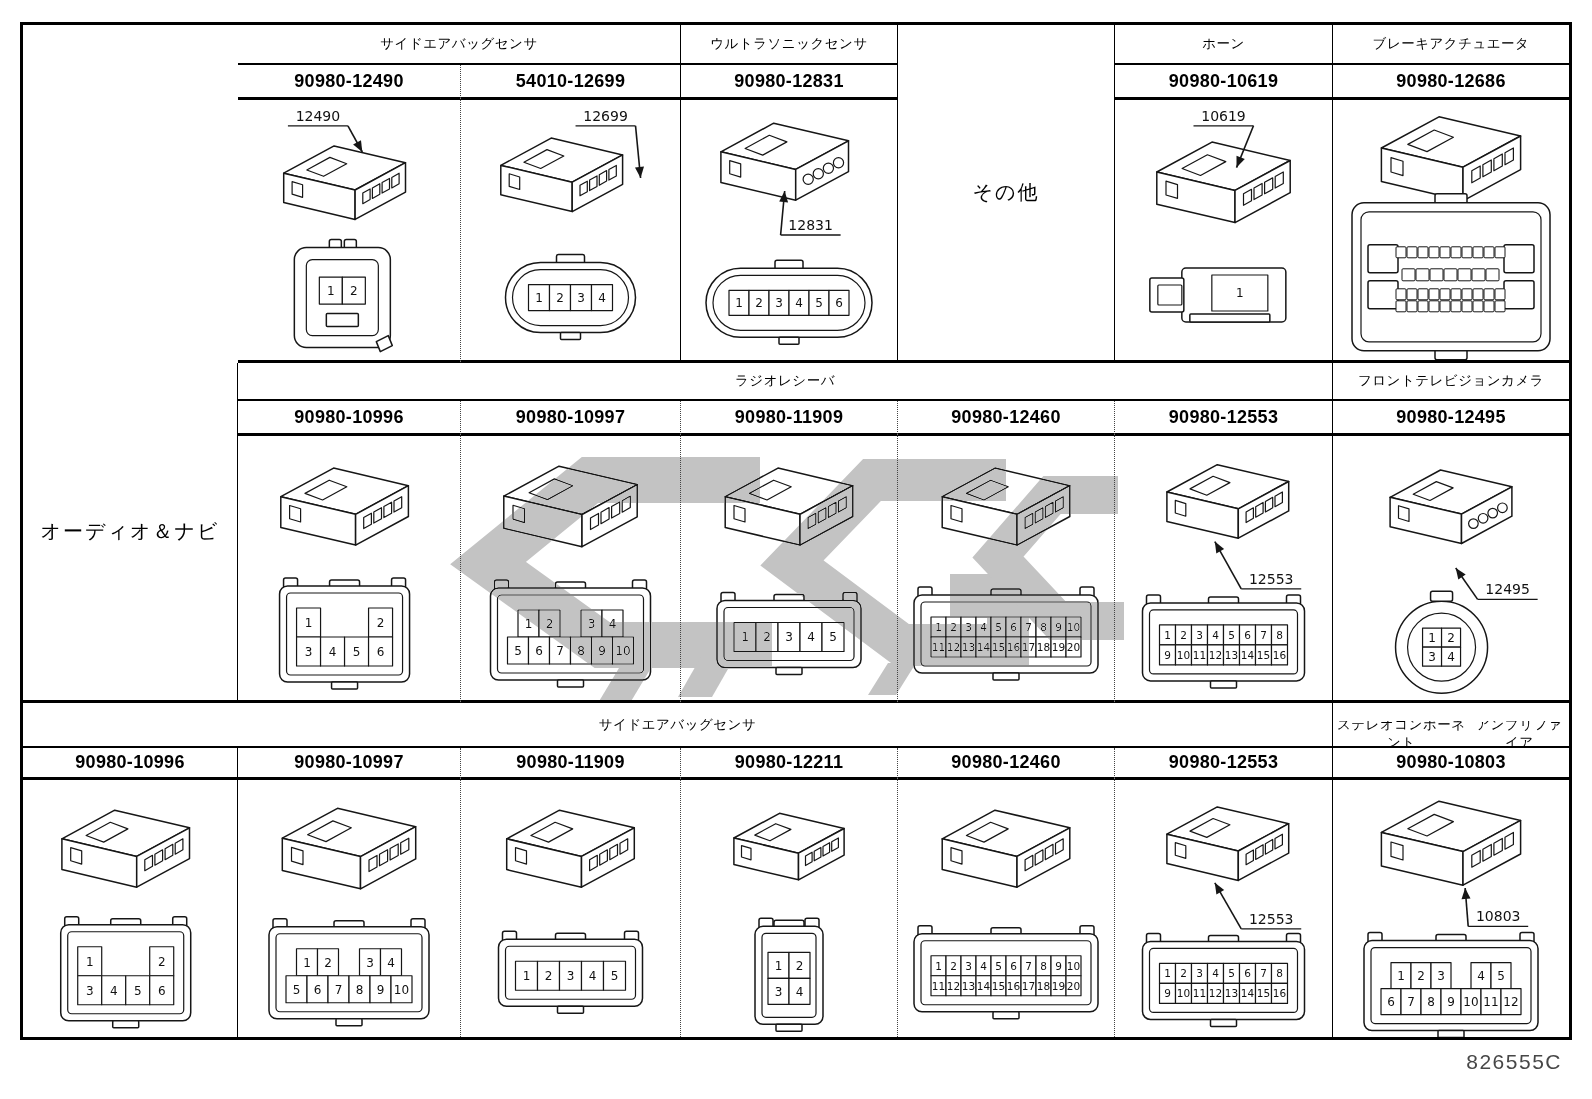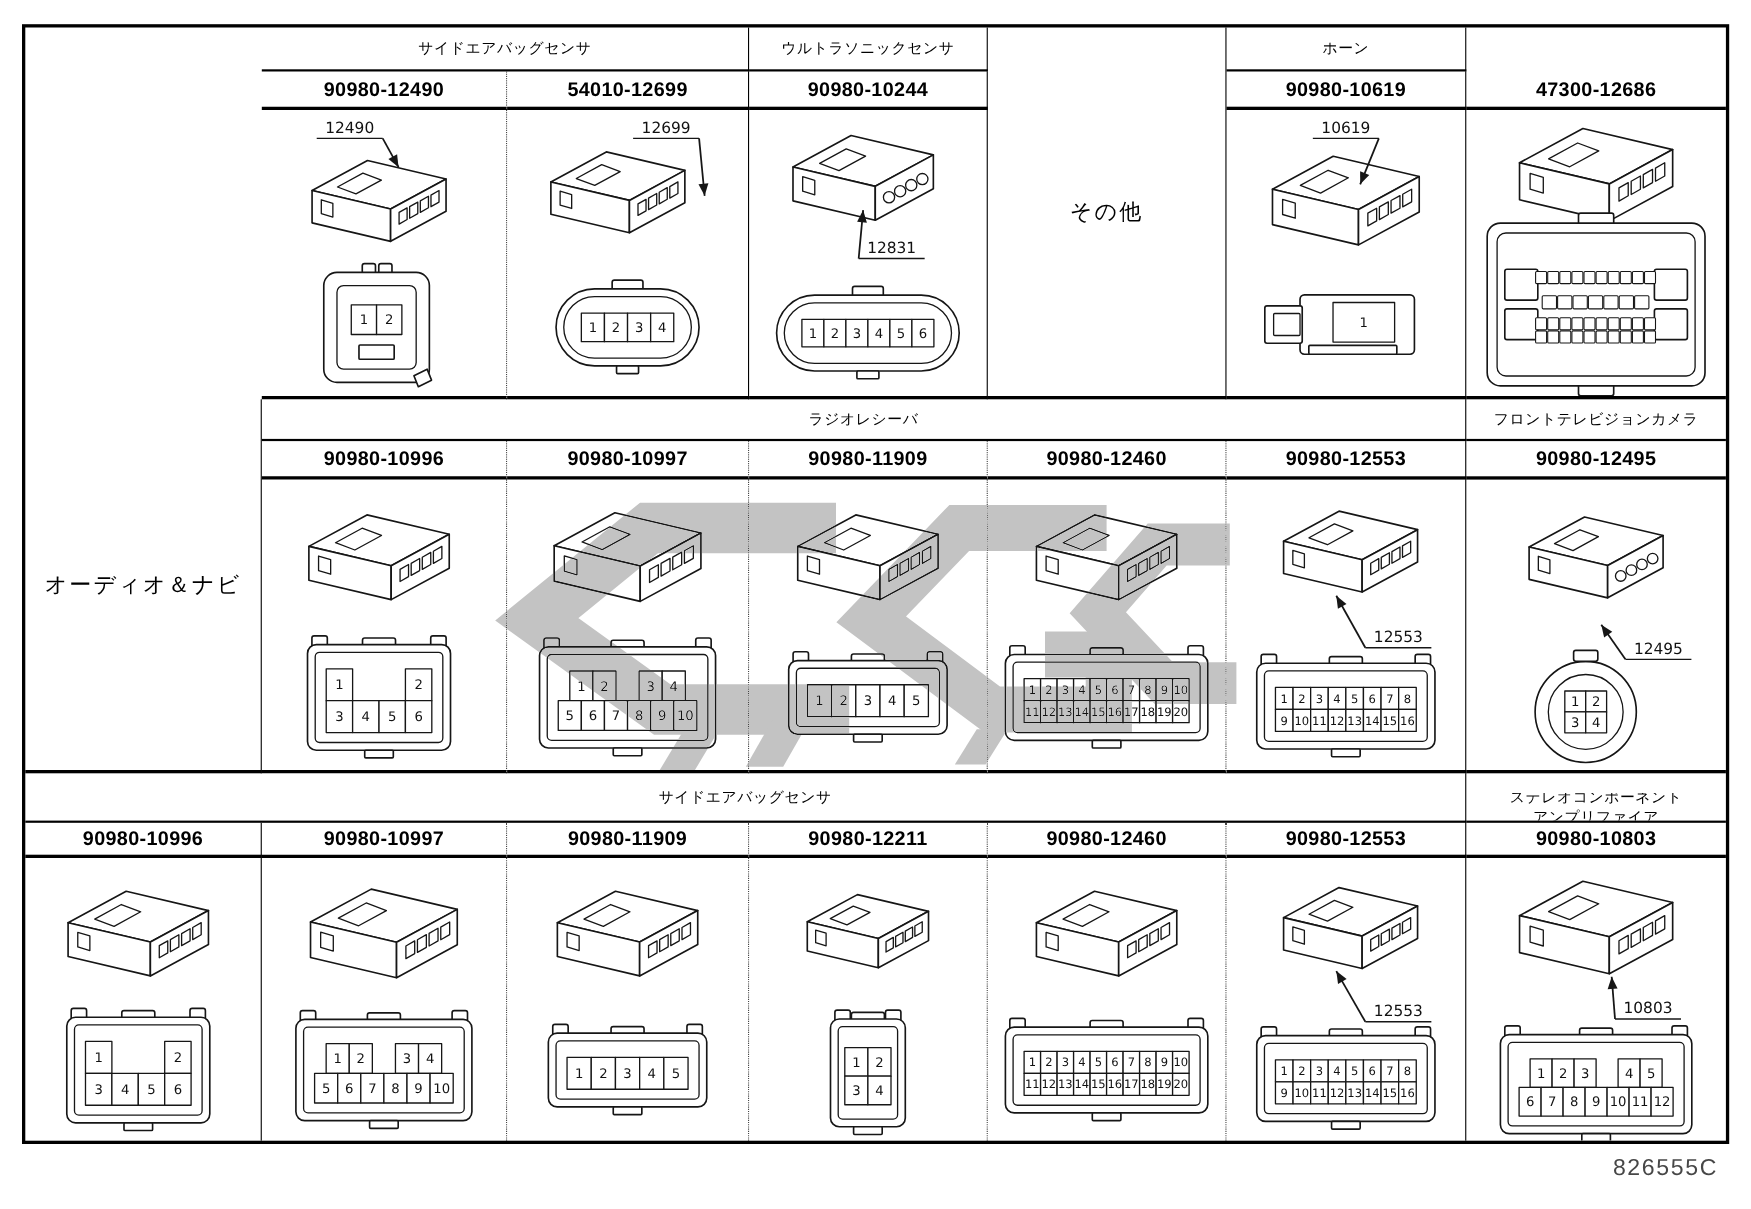--- a/index.html
+++ b/index.html
@@ -8,46 +8,47 @@
   .grid{position:absolute;left:20px;top:22px;width:1552px;height:1018px;
         border:3px solid #000;box-sizing:border-box;display:grid;
         grid-template-columns:215px 223px 220px 217px 217px 218px 236px;
         grid-template-rows:40px 35px 263px 38px 35px 267px 45px 32px 257px;
         background:#fff;}
   .cell{display:flex;align-items:center;justify-content:center;box-sizing:border-box;
         text-align:center;overflow:hidden;}
   .lbl{font-size:13.5px;letter-spacing:0.5px;}
   .part{font-size:18px;font-weight:700;letter-spacing:0.3px;}
   .cat{font-size:20px;letter-spacing:2px;}
-  .stereo{flex-direction:column;line-height:1.3;margin-top:18px;}
+  .stereo{flex-direction:row;line-height:1.3;margin-top:18px;}
   .br-d{border-right:1px dotted #444;}
   .br-s{border-right:1px solid #000;}
   .bb2{border-bottom:2px solid #000;}
   .bb3{border-bottom:3px solid #000;}
   .conn{position:relative;}
   .conn svg{position:absolute;left:0;top:0;}
   .watermark{position:absolute;left:440px;top:445px;mix-blend-mode:darken;pointer-events:none;}
   .code{position:absolute;right:30px;top:1050px;font-size:21px;color:#474747;letter-spacing:1.5px;}
 </style>
 </head>
 <body>
 
 <div class="page">
   <div class="grid">
 
     <div class="cell lbl br-s bb2" style="grid-area:1/2/2/4">サイドエアバッグセンサ</div>
     <div class="cell lbl br-s bb2" style="grid-area:1/4/2/5">ウルトラソニックセンサ</div>
     <div class="cell cat br-s bb3" style="grid-area:1/5/4/6">その他</div>
     <div class="cell lbl br-s bb2" style="grid-area:1/6/2/7">ホーン</div>
+    <div class="cell lbl bb2" style="grid-area:1/7/2/8">ブレーキアクチュエータ</div>
 
     <div class="cell part br-d bb3" style="grid-area:2/2/3/3">90980-12490</div>
     <div class="cell part br-s bb3" style="grid-area:2/3/3/4">54010-12699</div>
-    <div class="cell part br-s bb3" style="grid-area:2/4/3/5">90980-10244</div>
+    <div class="cell part br-s bb3" style="grid-area:2/4/3/5">90980-12831</div>
     <div class="cell part br-s bb3" style="grid-area:2/6/3/7">90980-10619</div>
-    <div class="cell part bb3" style="grid-area:2/7/3/8">47300-12686</div>
+    <div class="cell part bb3" style="grid-area:2/7/3/8">90980-12686</div>
 
     <div class="cell conn br-d bb3" style="grid-area:3/2/4/3">
         <svg viewBox="0 0 222 260" width="222" height="260">
           <polygon fill="#fff" stroke="#161616" stroke-width="1.5" stroke-linejoin="round" points="45.7,73.2 96.1,45.9 167.5,62.7 117.1,90.0"></polygon>
           <polygon fill="#fff" stroke="#161616" stroke-width="1.5" stroke-linejoin="round" points="45.7,73.2 45.7,102.6 117.1,119.4 117.1,90.0"></polygon>
           <polygon fill="#fff" stroke="#161616" stroke-width="1.5" stroke-linejoin="round" points="117.1,90.0 117.1,119.4 167.5,92.1 167.5,62.7"></polygon>
           <polygon fill="none" stroke="#161616" stroke-width="1.2" stroke-linejoin="round" points="68.8,70.0 91.9,57.4 108.7,63.8 85.6,76.3"></polygon>
           <polygon fill="none" stroke="#161616" stroke-width="1.2" stroke-linejoin="round" points="54.1,81.6 54.1,94.2 64.6,97.3 64.6,84.8"></polygon>
           <polygon fill="none" stroke="#161616" stroke-width="1.2" stroke-linejoin="round" points="124.8,93.1 132.1,89.0 132.1,99.5 124.8,103.7"></polygon>
           <polygon fill="none" stroke="#161616" stroke-width="1.2" stroke-linejoin="round" points="134.4,87.9 141.8,83.7 141.8,94.2 134.4,98.4"></polygon>

